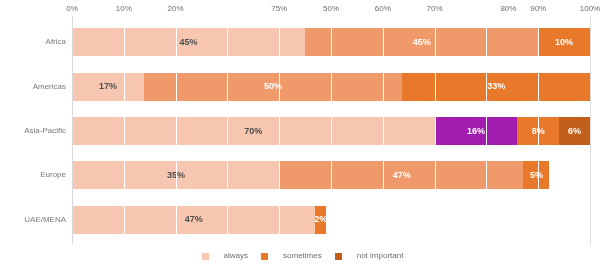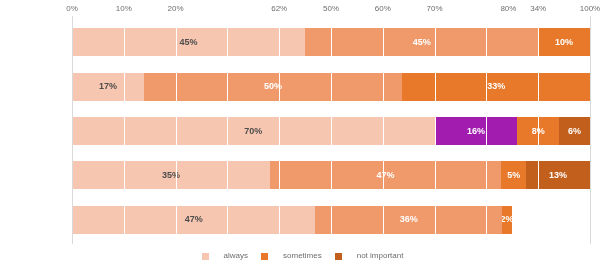--- a/index.html
+++ b/index.html
@@ -140,29 +140,36 @@
 </head>
 <body>
 
 <div id="chart-root">
 
   <div id="axis-labels">
       <span class="axis-tick-label" style="left: 72px;">0%</span>
       <span class="axis-tick-label" style="left: 123.8px;">10%</span>
       <span class="axis-tick-label" style="left: 175.6px;">20%</span>
       <span class="axis-tick-label" style="left: 227.4px; margin-top: 24px;">30%</span>
-      <span class="axis-tick-label" style="left: 279.2px;">62%</span>
+      <span class="axis-tick-label" style="left: 279.2px;">75%</span>
       <span class="axis-tick-label" style="left: 331px;">50%</span>
       <span class="axis-tick-label" style="left: 382.8px;">60%</span>
       <span class="axis-tick-label" style="left: 434.6px;">70%</span>
       <span class="axis-tick-label" style="left: 486.4px; margin-left: 22px;">80%</span>
-      <span class="axis-tick-label" style="left: 538.2px;">34%</span>
+      <span class="axis-tick-label" style="left: 538.2px;">90%</span>
       <span class="axis-tick-label" style="left: 590px;">100%</span>
     </div>
 
+  <div id="cat-labels">
+      <div class="cat-label-item" style="top: 18.2px;">Africa</div>
+      <div class="cat-label-item" style="top: 62.6px;">Americas</div>
+      <div class="cat-label-item" style="top: 107px;">Asia-Pacific</div>
+      <div class="cat-label-item" style="top: 151.4px;">Europe</div>
+      <div class="cat-label-item" style="top: 195.8px;">UAE/MENA</div>
+    </div>
 
   <div id="plot-area">
       <div class="bar-row" style="top: 8.2px; height: 28px;">
         <div class="bar-seg" style="width: 233.1px; background: rgb(247, 198, 176);">
           <span class="seg-label dark">45%</span>
         </div>
         <div class="bar-seg" style="width: 233.1px; background: rgb(240, 154, 107);">
           <span class="seg-label light">45%</span>
         </div>
         <div class="bar-seg" style="width: 51.8px; background: rgb(232, 121, 42);">
@@ -197,30 +204,24 @@
       <div class="bar-row" style="top: 141.4px; height: 28px;">
         <div class="bar-seg" style="width: 208px; background: rgb(247, 198, 176);">
           <span class="seg-label dark">35%</span>
         </div>
         <div class="bar-seg" style="width: 243.46px; background: rgb(240, 154, 107);">
           <span class="seg-label light">47%</span>
         </div>
         <div class="bar-seg" style="width: 25.9px; background: rgb(232, 121, 42);">
           <span class="seg-label light">5%</span>
         </div>
-        <div class="bar-seg" style="width: 67.34px; background: rgb(194, 95, 28);">
-          <span class="seg-label light">13%</span>
-        </div>
       </div>
       <div class="bar-row" style="top: 185.8px; height: 28px;">
         <div class="bar-seg" style="width: 243.46px; background: rgb(247, 198, 176);">
           <span class="seg-label dark">47%</span>
-        </div>
-        <div class="bar-seg" style="width: 186.48px; background: rgb(240, 154, 107);">
-          <span class="seg-label light">36%</span>
         </div>
         <div class="bar-seg" style="width: 10.36px; background: rgb(232, 121, 42);">
           <span class="seg-label light">2%</span>
         </div>
       </div>
     </div>
 
   <div id="gridlines">
       <div class="gridline edge" style="left: 0px;"></div>
       <div class="gridline" style="left: 51.8px;"></div>

